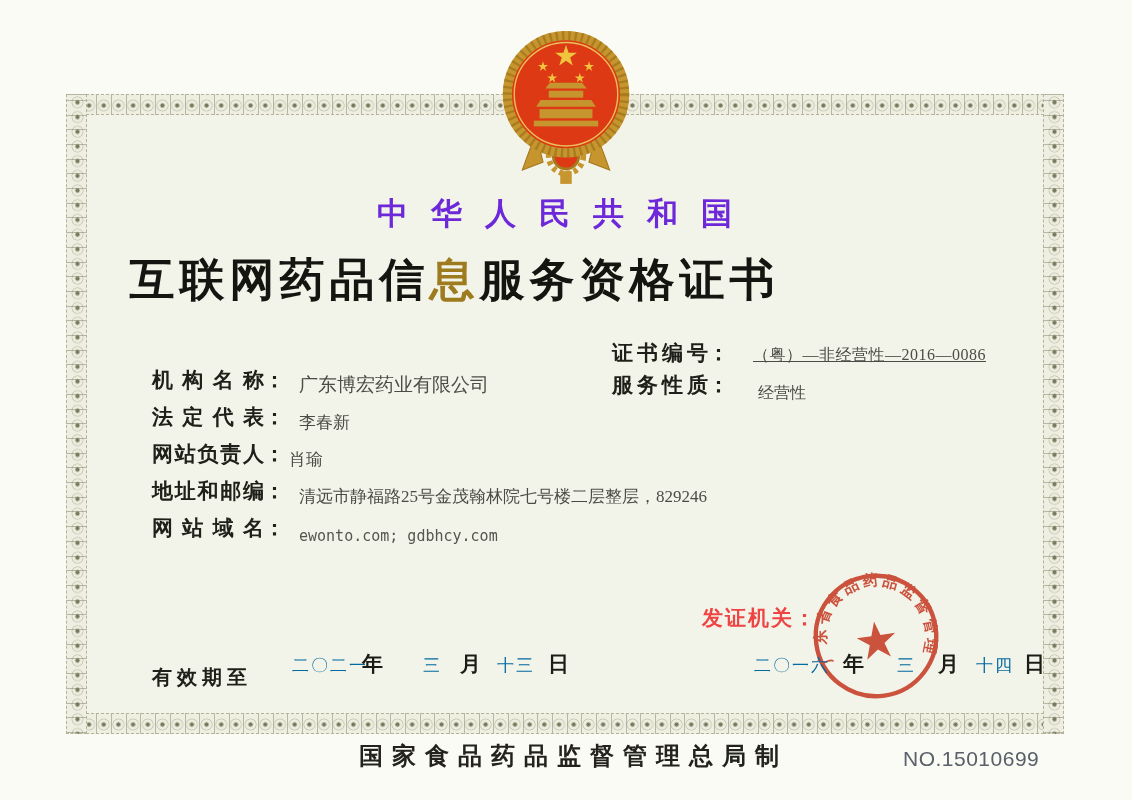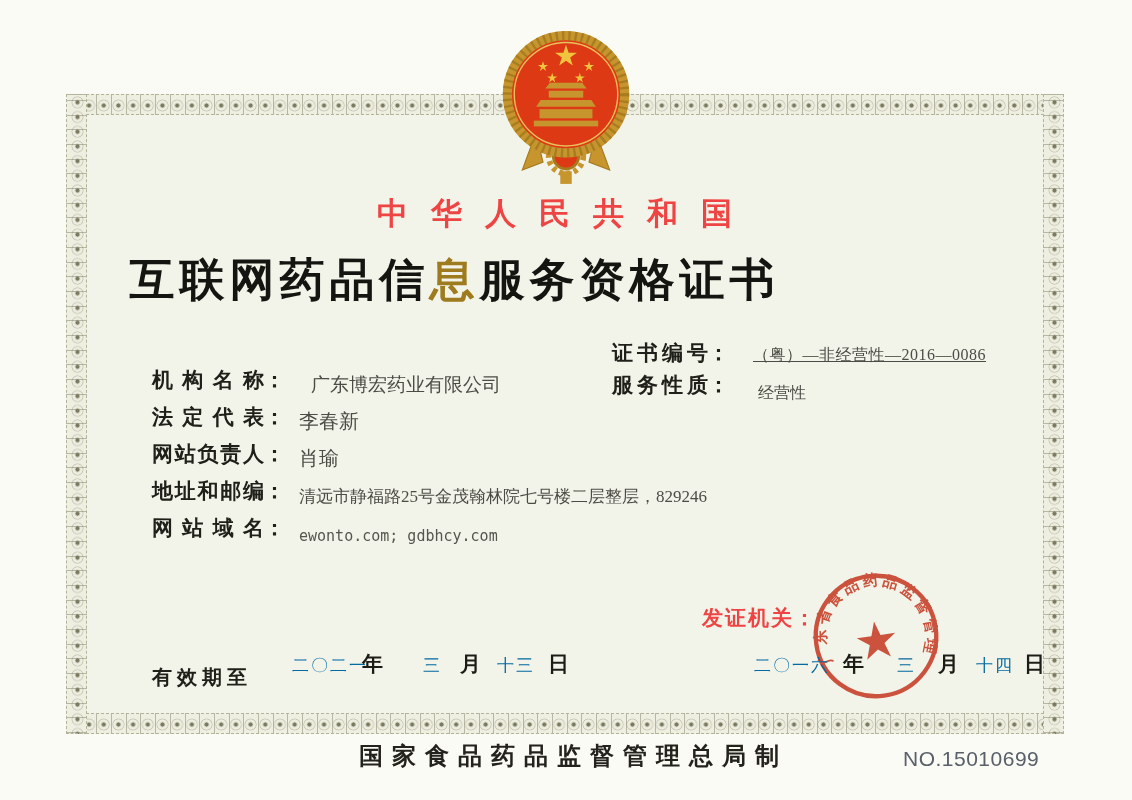--- a/index.html
+++ b/index.html
@@ -38,21 +38,21 @@
   .band-left{left:66px;} .band-right{left:1043px;}
 
   
   .emblem{position:absolute; left:497px; top:26px; width:138px; height:164px; z-index:5;}
 
   
   .country-line{
     position:absolute; left:0; top:193px; width:1132px; z-index:5;
     text-align:center; font-size:31px; font-weight:bold;
     letter-spacing:23px; box-sizing:border-box;
-    color:#ef4444;
+    color:#6d28d9;
   }
   .main-title{
     position:absolute; left:0; top:250px; width:904px; z-index:5;
     text-align:center; font-family:"Liberation Sans","DejaVu Sans",sans-serif;
     font-size:45px; font-weight:900; letter-spacing:5px; padding-left:5px;
     box-sizing:border-box; color:#141411;
   }
   .main-title .gold{color:#9d7b1e;}
 
   
@@ -61,21 +61,21 @@
     display:inline-block; vertical-align:top;
     font-size:21px; font-weight:bold; color:#20201a;
     text-align:justify; text-align-last:justify;
   }
   .flabel-l{width:112px;}
   .flabel-r{width:96px;}
   .fcolon{font-size:21px; font-weight:bold; color:#20201a;}
   .fvalue{color:#4c4c46;}
 
   .v-org{font-size:19px;}
-  .v-name{font-size:20px;}
+  .v-name{font-size:17px;}
   .v-addr{font-size:17px;}
   .v-dom{font-family:"DejaVu Sans Mono",monospace; font-size:15px; color:#55554f;}
   .v-cert{font-size:16px; letter-spacing:0.5px;}
   .v-nature{font-size:16px;}
 
   
   .issuer-label{
     position:absolute; left:702px; top:604px; z-index:6;
     font-size:21px; font-weight:bold; color:#ef4444; letter-spacing:2px;
   }
@@ -150,29 +150,29 @@
     <span class="flabel flabel-r">证书编号</span><span class="fcolon">：</span>
     <span class="fvalue v-cert" style="margin-left:20px;text-decoration:underline;">（粤）—非经营性—2016—0086</span>
   </div>
   <div class="frow" style="left:612px; top:371px;">
     <span class="flabel flabel-r">服务性质</span><span class="fcolon">：</span>
     <span class="fvalue v-nature" style="margin-left:25px; position:relative; top:6px;">经营性</span>
   </div>
 
   <div class="frow" style="left:152px; top:366px;">
     <span class="flabel flabel-l">机构名称</span><span class="fcolon">：</span>
-    <span class="fvalue v-org" style="margin-left:22px; position:relative; top:4px;">广东博宏药业有限公司</span>
+    <span class="fvalue v-org" style="margin-left:10px; position:relative; top:4px;">广东博宏药业有限公司</span>
   </div>
   <div class="frow" style="left:152px; top:403px;">
     <span class="flabel flabel-l">法定代表</span><span class="fcolon">：</span>
     <span class="fvalue v-name" style="margin-left:10px; position:relative; top:4px;">李春新</span>
   </div>
   <div class="frow" style="left:152px; top:440px;">
     <span class="flabel flabel-l">网站负责人</span><span class="fcolon">：</span>
-    <span class="fvalue v-name" style="margin-left:10px; position:relative; top:4px;">肖瑜</span>
+    <span class="fvalue v-name" style="position:relative; top:4px;">肖瑜</span>
   </div>
   <div class="frow" style="left:152px; top:477px;">
     <span class="flabel flabel-l">地址和邮编</span><span class="fcolon">：</span>
     <span class="fvalue v-addr" style="margin-left:10px; position:relative; top:4px;">清远市静福路25号金茂翰林院七号楼二层整层，829246</span>
   </div>
   <div class="frow" style="left:152px; top:514px;">
     <span class="flabel flabel-l">网站域名</span><span class="fcolon">：</span>
     <span class="fvalue v-dom" style="margin-left:10px; position:relative; top:6px;">ewonto.com; gdbhcy.com</span>
   </div>
 

